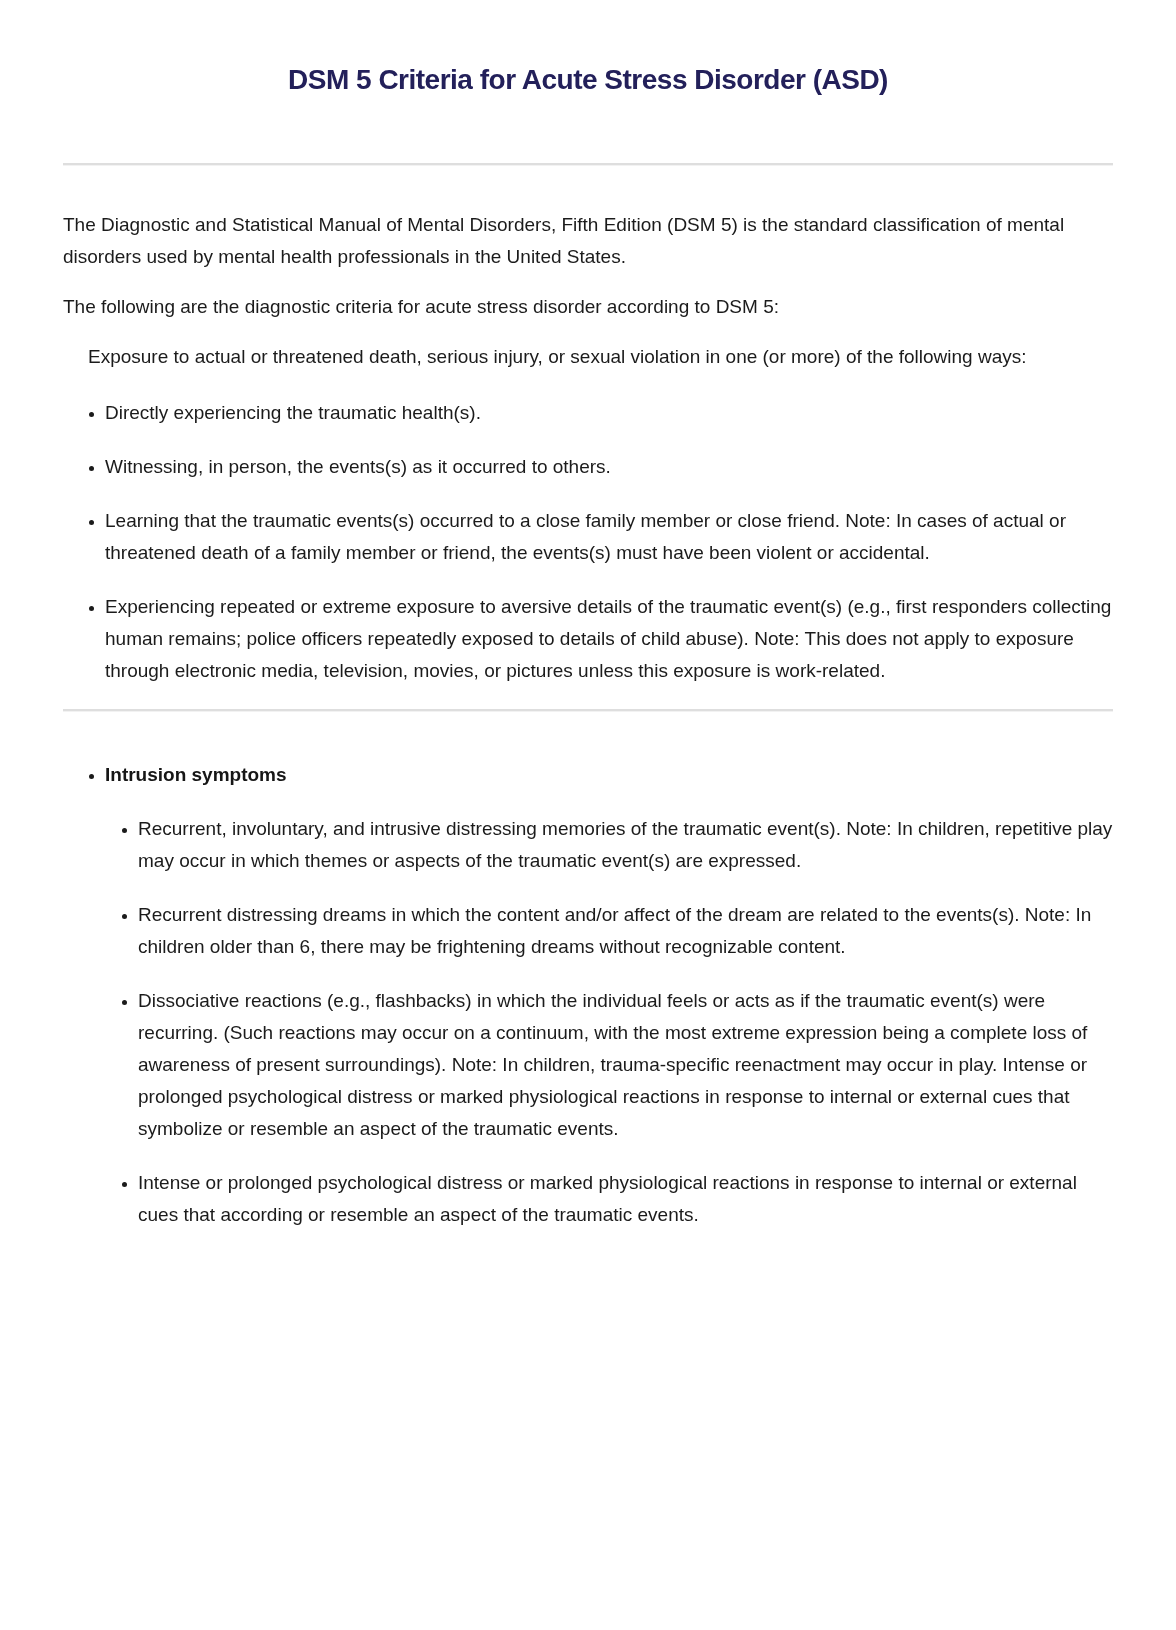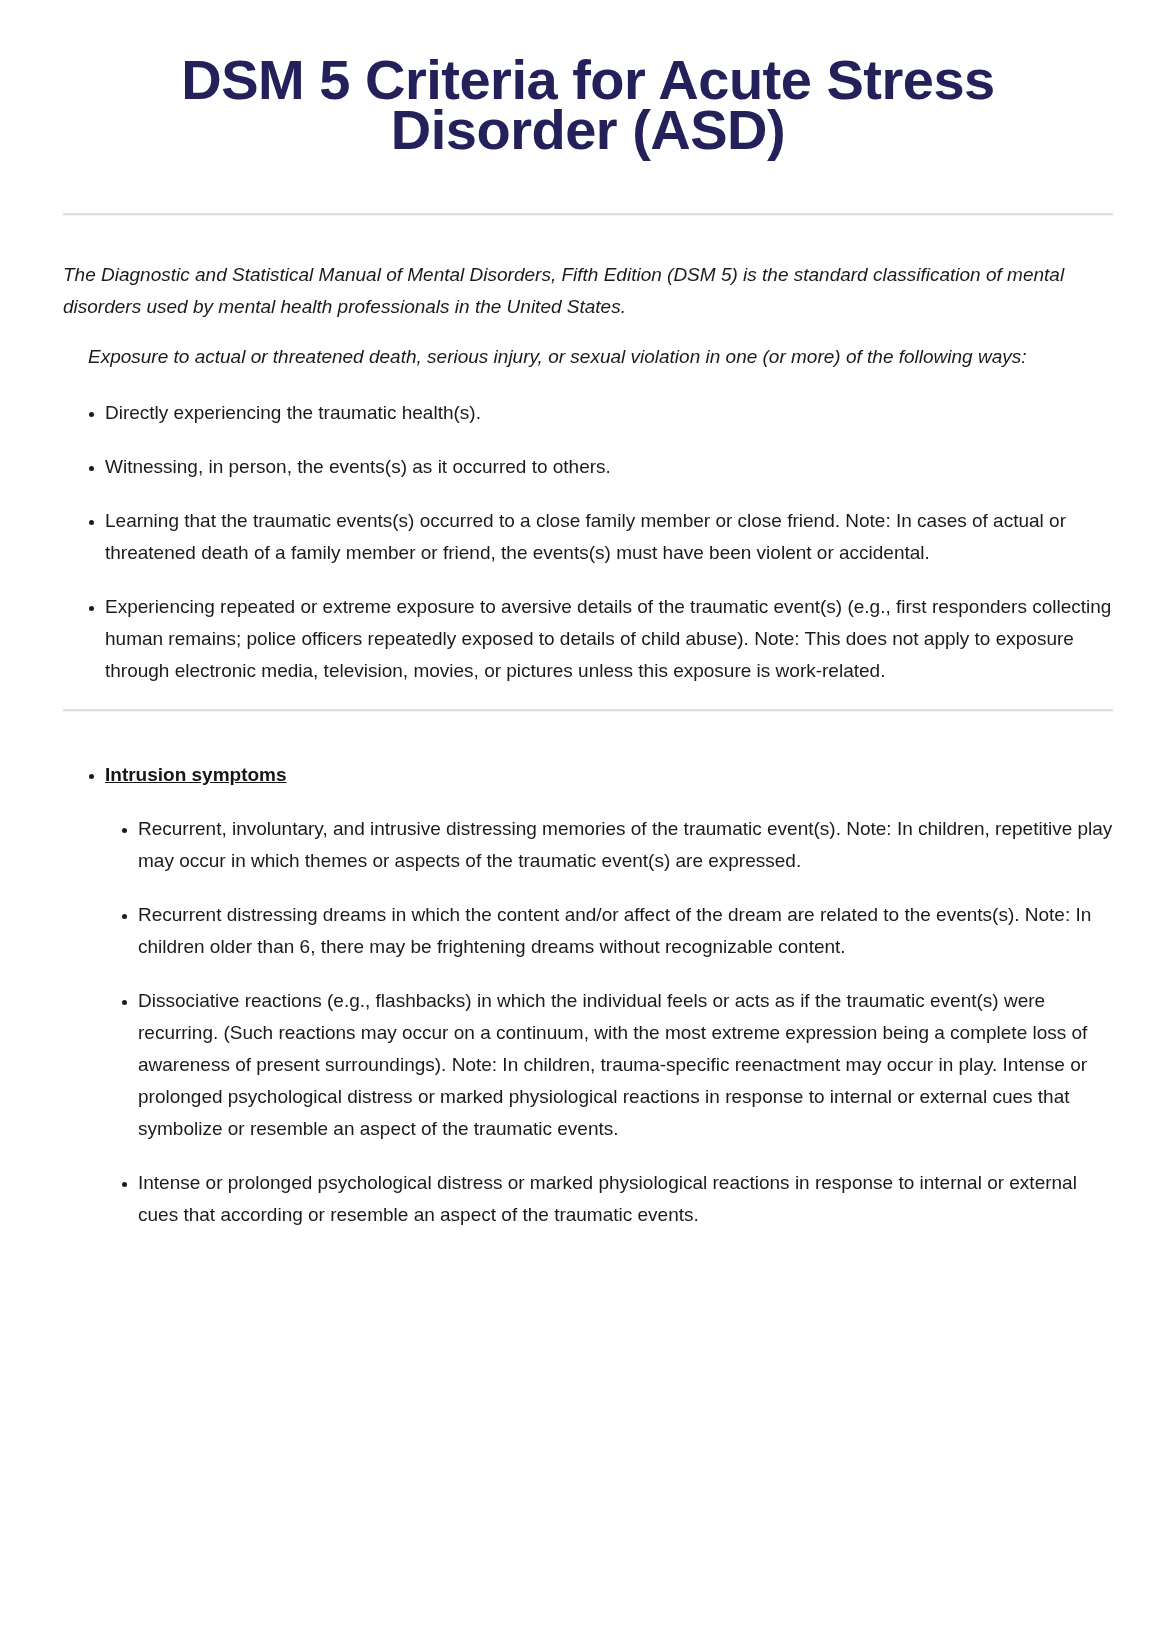--- a/index.html
+++ b/index.html
@@ -19,37 +19,36 @@
   .page {
     box-sizing: border-box;
     width: 1176px;
     min-height: 1630px;
     padding: 0 63px 46px 63px;
     background: #ffffff;
   }
   h1.doc-title {
     margin: 55px 0 0 0;
     text-align: center;
-    font-size: 56px;
+    font-size: 28px;
     line-height: 50px;
     font-weight: 700;
     letter-spacing: -0.5px;
     color: #23205a;
   }
   hr.divider {
     border: none;
     height: 0;
     border-top: 2px solid #dedede;
     box-shadow: 0 1px 0 rgba(0,0,0,0.05);
   }
   hr.divider-top { margin: 58px 0 44px 0; }
   hr.divider-mid { margin: 20px 0 48px 0; }
   p.body-text {
     margin: 0 0 18px 0;
-    font-style: italic;
   }
   p.last-lead { margin-bottom: 0; margin-left: 25px; }
   ul.bullet-list {
     margin: 24px 0 0 0;
     padding: 0 0 0 42px;
     list-style: disc outside;
   }
   ul.bullet-list > li {
     margin: 0 0 22px 0;
     padding-left: 0;
@@ -66,34 +65,34 @@
   ul.nested-list > li {
     margin: 0 0 22px 0;
   }
   ul.nested-list > li::marker {
     color: #1b1b1b;
     font-size: 16px;
   }
   .category-heading {
     font-weight: 700;
     color: #161616;
-    text-decoration: underline;
   }
 </style>
 </head>
 <body>
 
 <div class="page">
 
   <h1 class="doc-title">DSM 5 Criteria for Acute Stress Disorder (ASD)</h1>
 
   <hr class="divider divider-top">
 
   <p class="body-text">The Diagnostic and Statistical Manual of Mental Disorders, Fifth Edition (DSM 5) is the standard classification of mental disorders used by mental health professionals in the United States.</p>
 
+  <p class="body-text">The following are the diagnostic criteria for acute stress disorder according to DSM 5:</p>
 
   <p class="body-text last-lead">Exposure to actual or threatened death, serious injury, or sexual violation in one (or more) of the following ways:</p>
 
   <ul class="bullet-list">
     <li>Directly experiencing the traumatic health(s).</li>
     <li>Witnessing, in person, the events(s) as it occurred to others.</li>
     <li>Learning that the traumatic events(s) occurred to a close family member or close friend. Note: In cases of actual or threatened death of a family member or friend, the events(s) must have been violent or accidental.</li>
     <li>Experiencing repeated or extreme exposure to aversive details of the traumatic event(s) (e.g., first responders collecting human remains; police officers repeatedly exposed to details of child abuse). Note: This does not apply to exposure through electronic media, television, movies, or pictures unless this exposure is work-related.</li>
   </ul>
 

